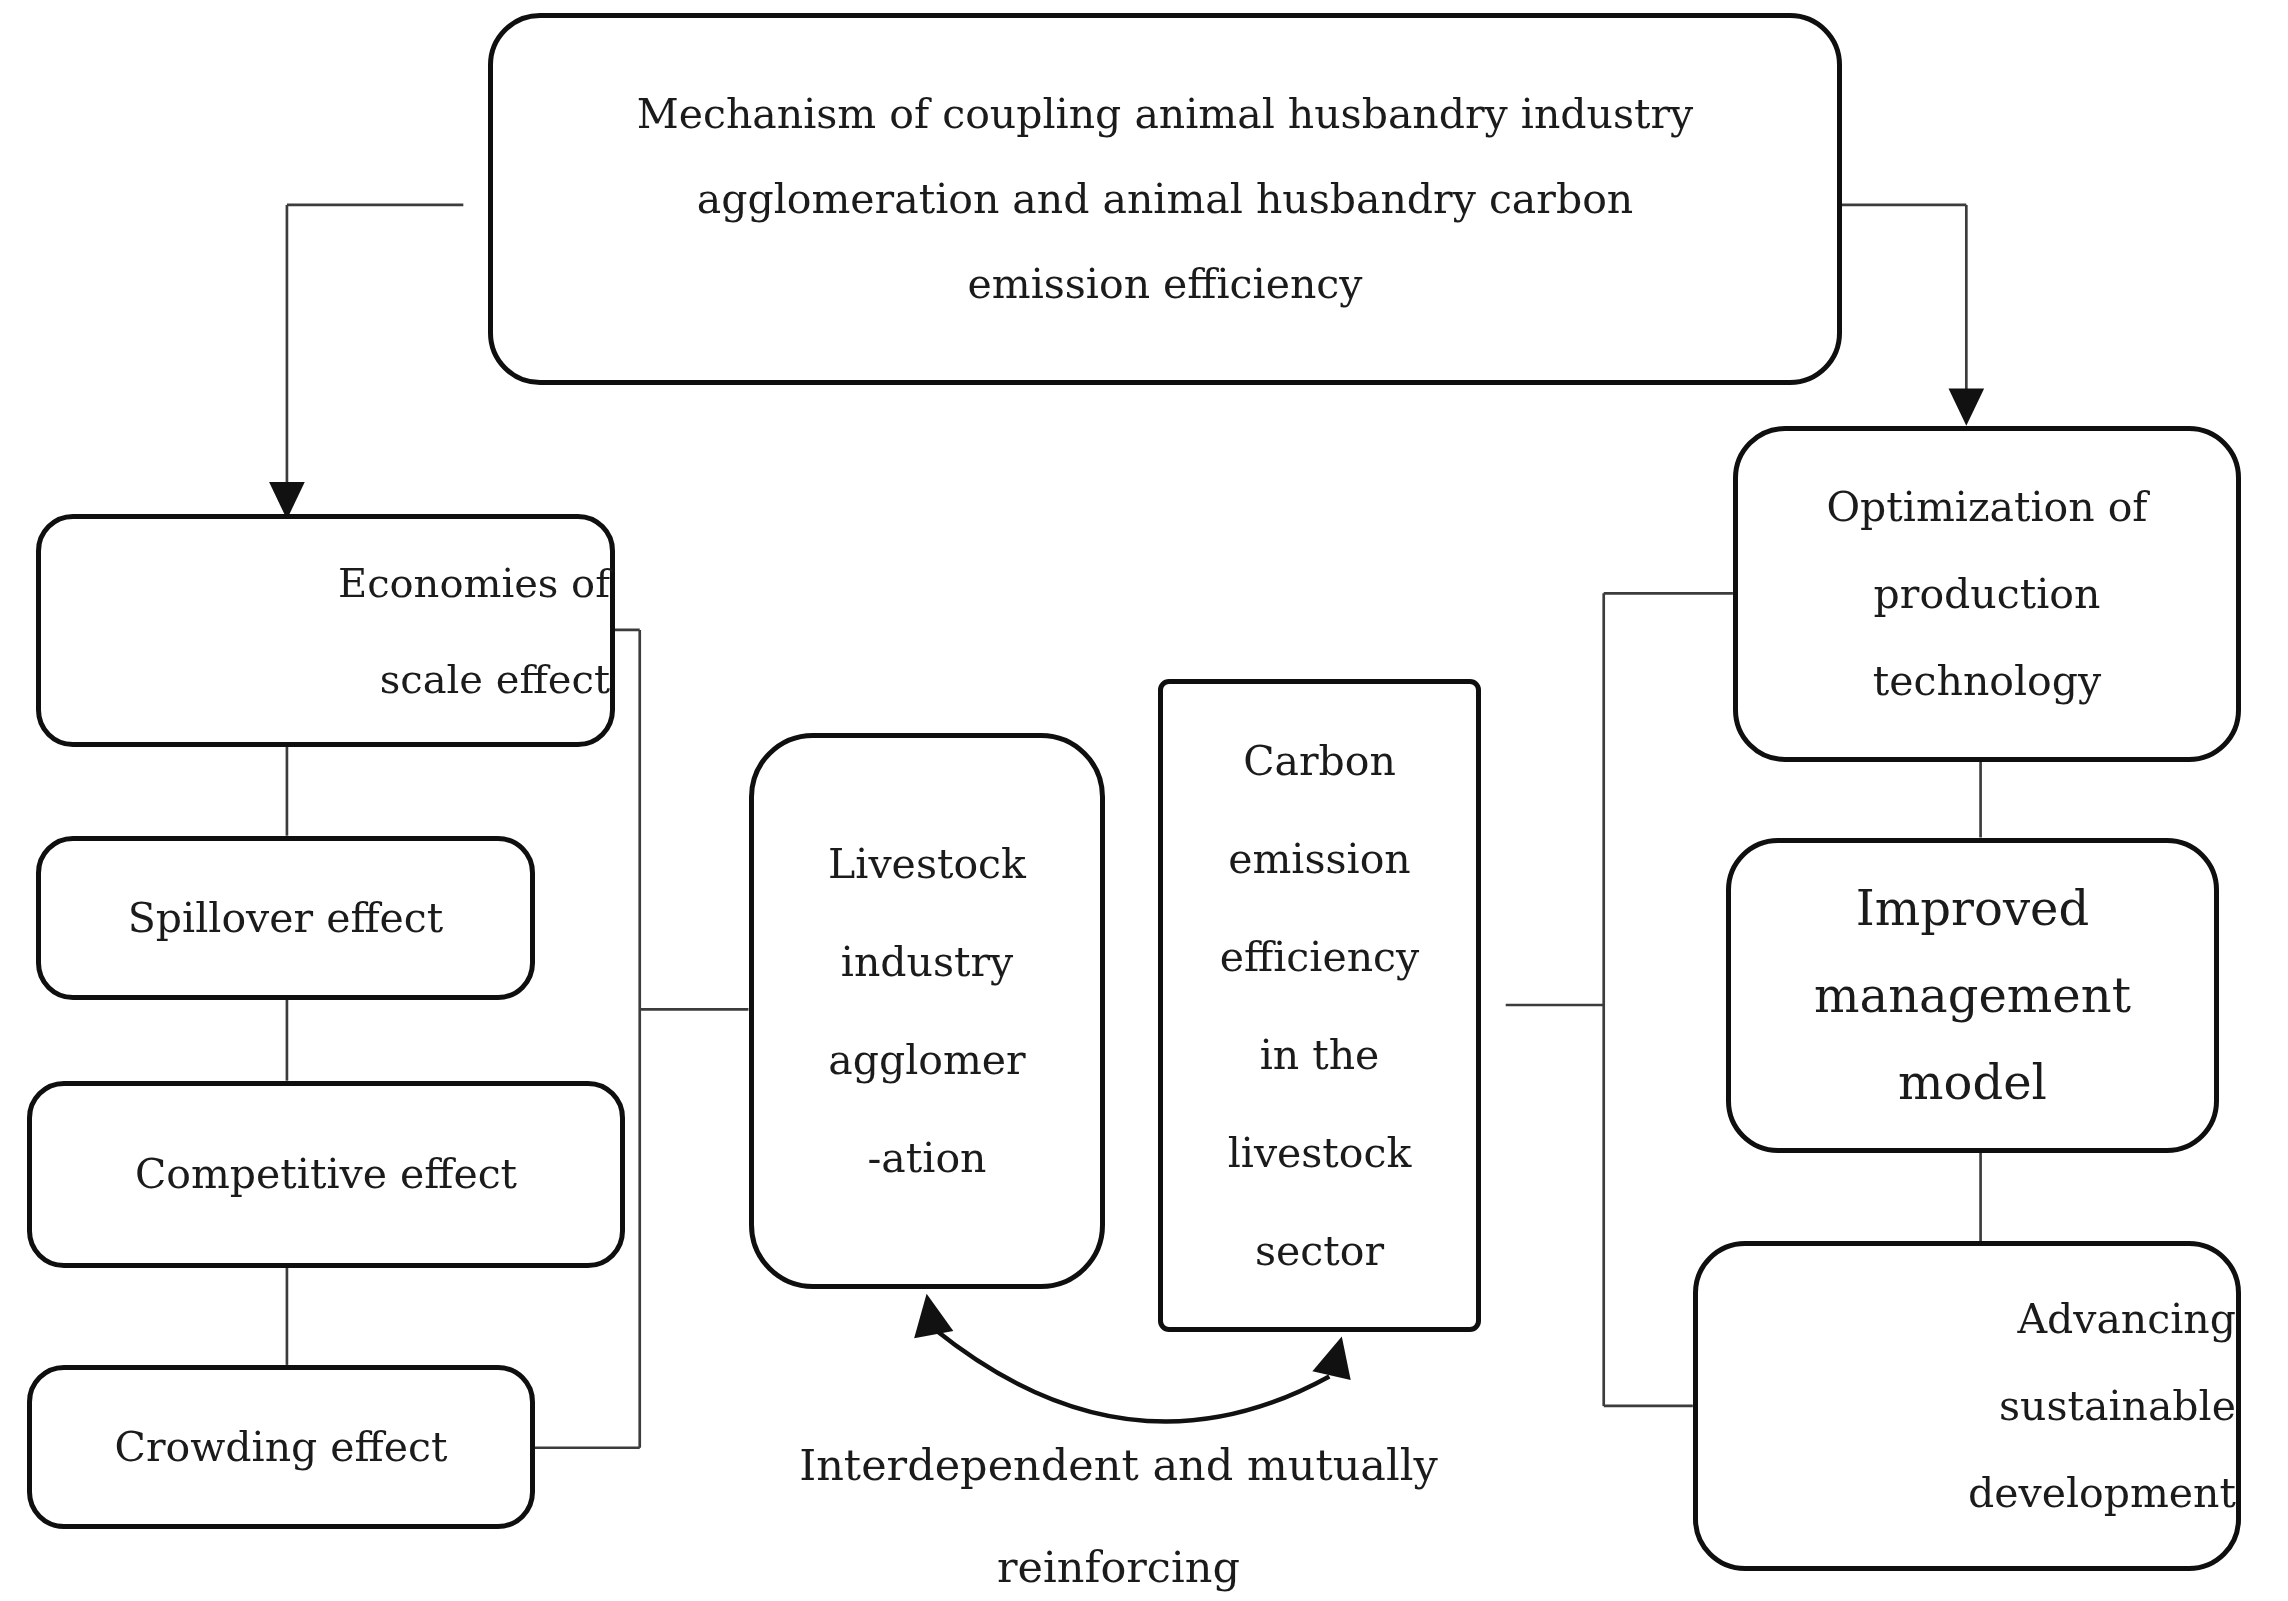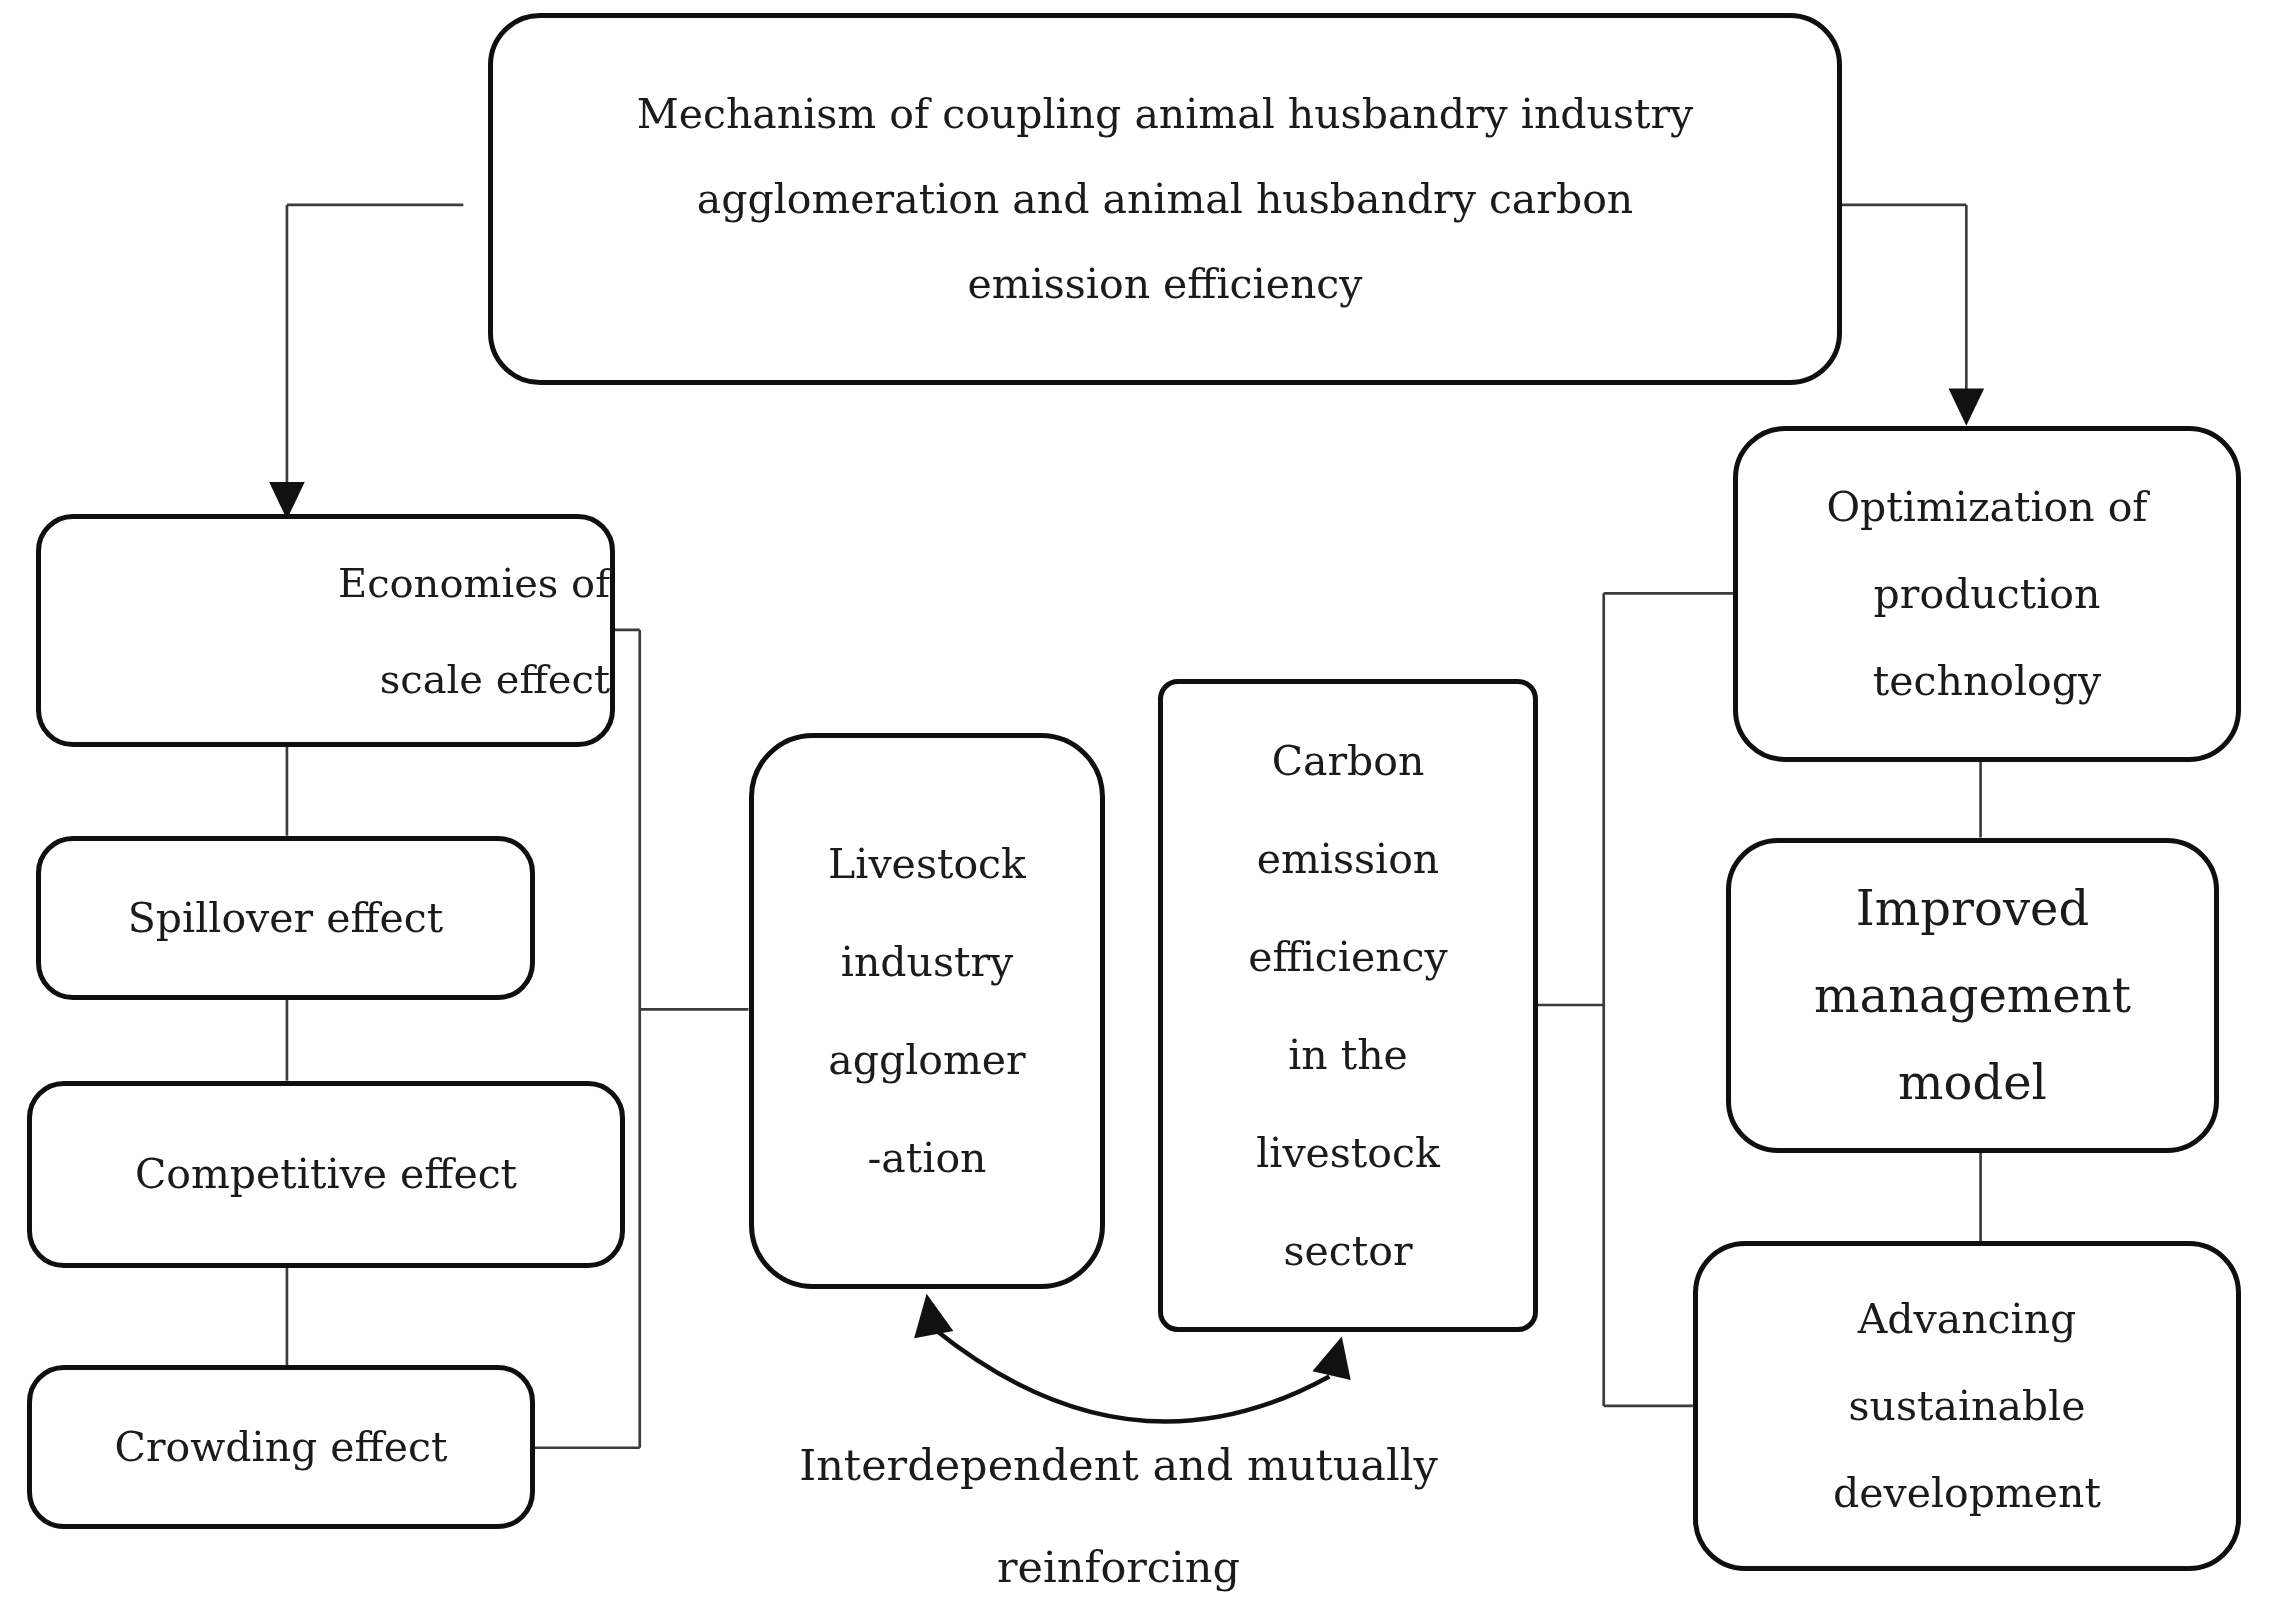--- a/index.html
+++ b/index.html
@@ -35,24 +35,24 @@
     white-space:pre-line;
     display:block;
     width:100%;
   }
   .title-box{left:463px;top:13.4px;width:1354px;height:372px;border-radius:52px;font-size:41px;line-height:85px;margin-left:25px;}
   .box-economies{left:36px;top:514px;width:579px;height:233px;border-radius:37px;font-size:40px;line-height:96px;text-align:right;}
   .box-spillover{left:36px;top:836px;width:499px;height:164px;border-radius:37px;font-size:41px;line-height:53px;}
   .box-competitive{left:27px;top:1081px;width:598px;height:187px;border-radius:37px;font-size:41px;line-height:53px;}
   .box-crowding{left:27px;top:1365px;width:508px;height:164px;border-radius:37px;font-size:41px;line-height:53px;}
   .box-livestock{left:749px;top:733px;width:356px;height:556px;border-radius:64px;font-size:41px;line-height:98px;}
-  .box-carbon{left:1158px;top:679px;width:380px;height:653px;border-radius:20px;font-size:41px;line-height:98px;}
+  .box-carbon{left:1158px;top:679px;width:323px;height:653px;border-radius:11px;font-size:41px;line-height:98px;}
   .box-optimization{left:1733px;top:426px;width:508px;height:336px;border-radius:52px;font-size:41px;line-height:87px;}
   .box-improved{left:1726px;top:838px;width:493px;height:315px;border-radius:52px;font-size:48px;line-height:87px;}
-  .box-advancing{left:1693px;top:1241px;width:548px;height:330px;border-radius:52px;font-size:41px;line-height:87px;}
+  .box-advancing{left:1693px;top:1241px;width:548px;height:330px;border-radius:52px;font-size:41px;line-height:87px;text-align:right;}
   .caption{
     position:absolute;
     left:713px;top:1414px;width:811px;
     font-size:43px;line-height:102px;
     text-align:center;
     white-space:pre-line;
   }
 </style>
 </head>
 <body>

